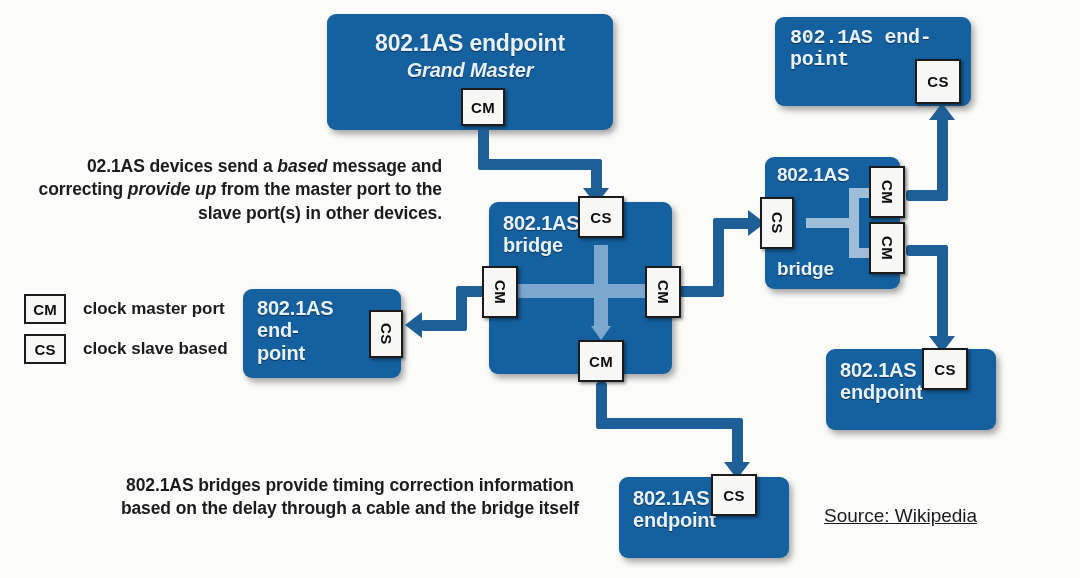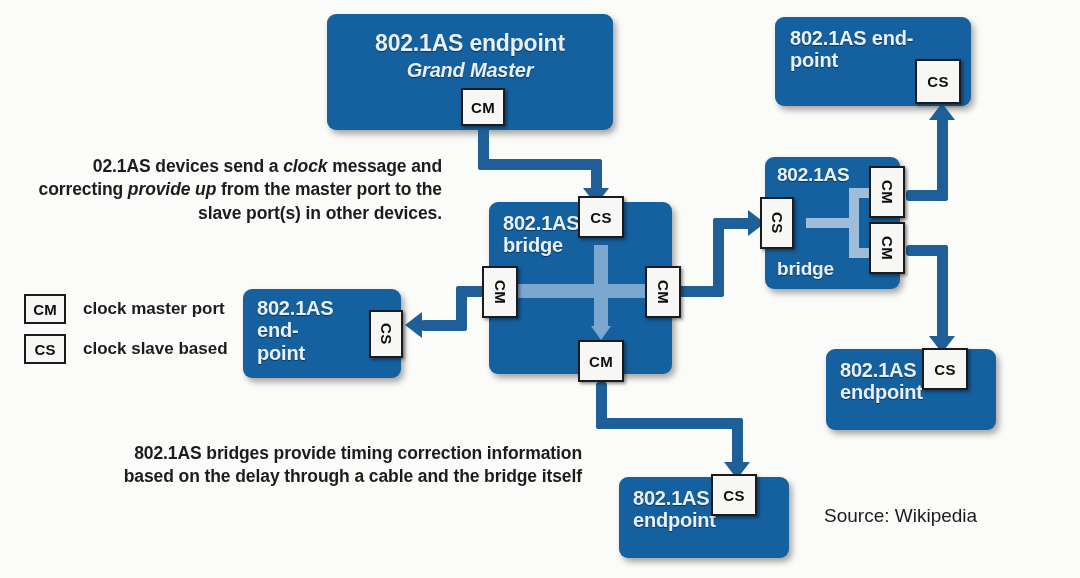--- a/index.html
+++ b/index.html
@@ -77,21 +77,21 @@
   .note {
     position: absolute;
     color: #1c1c1c;
     font-weight: bold;
     font-size: 17.5px;
     line-height: 1.33;
     letter-spacing: -0.1px;
   }
   .note em { font-style: italic; }
   .note.right { text-align: right; }
-  .note.center { text-align: right; }
+  .note.center { text-align: center; margin-top: 32px; }
   .source {
     position: absolute;
     color: #1c1c1c;
     font-weight: normal;
     font-size: 19px;
   }
 
   
   .legend-row { position: absolute; display: flex; align-items: center; }
   .legend-key {
@@ -180,43 +180,43 @@
   <div class="port rot" style="left:869px; top:166px; width:36px; height:52px;">CM</div>
   <div class="port rot" style="left:869px; top:222px; width:36px; height:52px;">CM</div>
 
   <div class="box" style="left:243px; top:289px; width:158px; height:89px;">
     <div class="box-label" style="left:14px; top:8px; font-size:20px;">802.1AS
 end-
 point</div>
   </div>
   <div class="port rot" style="left:369px; top:310px; width:34px; height:48px;">CS</div>
 
-  <div class="box" style="left:775px; top:17px; width:196px; height:89px;">
+  <div class="box" style="left:775px; top:17px; width:196px; height:89px;font-family:Liberation Mono, monospace;">
     <div class="box-label" style="left:15px; top:10px; font-size:20px;">802.1AS end-
 point</div>
   </div>
   <div class="port" style="left:915px; top:59px; width:46px; height:45px;">CS</div>
 
   <div class="box" style="left:826px; top:349px; width:170px; height:81px;">
     <div class="box-label" style="left:14px; top:10px; font-size:20px;">802.1AS
 endpoint</div>
   </div>
   <div class="port" style="left:922px; top:348px; width:46px; height:42px;">CS</div>
 
   <div class="box" style="left:619px; top:477px; width:170px; height:81px;">
     <div class="box-label" style="left:14px; top:10px; font-size:20px;">802.1AS
 endpoint</div>
   </div>
   <div class="port" style="left:711px; top:474px; width:46px; height:42px;">CS</div>
 
-  <div class="note right" style="left:10px; top:155px; width:432px;">02.1AS devices send a <em>clock</em> message and correcting <em>provide up</em> from the master port to the slave port(s) in other devices.</div>
+  <div class="note right" style="left:10px; top:155px; width:432px;">02.1AS devices send a <em>based</em> message and correcting <em>provide up</em> from the master port to the slave port(s) in other devices.</div>
 
   <div class="note center" style="left:118px; top:442px; width:464px;">802.1AS bridges provide timing correction information based on the delay through a cable and the bridge itself</div>
 
-  <div class="source" style="left:824px; top:505px;">Source: Wikipedia</div>
+  <div class="source" style="left:824px; top:505px;text-decoration:underline;">Source: Wikipedia</div>
 
   <div class="legend-row" style="left:24px; top:294px;">
     <div class="legend-key">CM</div>
     <div class="legend-text">clock master port</div>
   </div>
   <div class="legend-row" style="left:24px; top:334px;">
     <div class="legend-key">CS</div>
     <div class="legend-text">clock slave based</div>
   </div>
 

